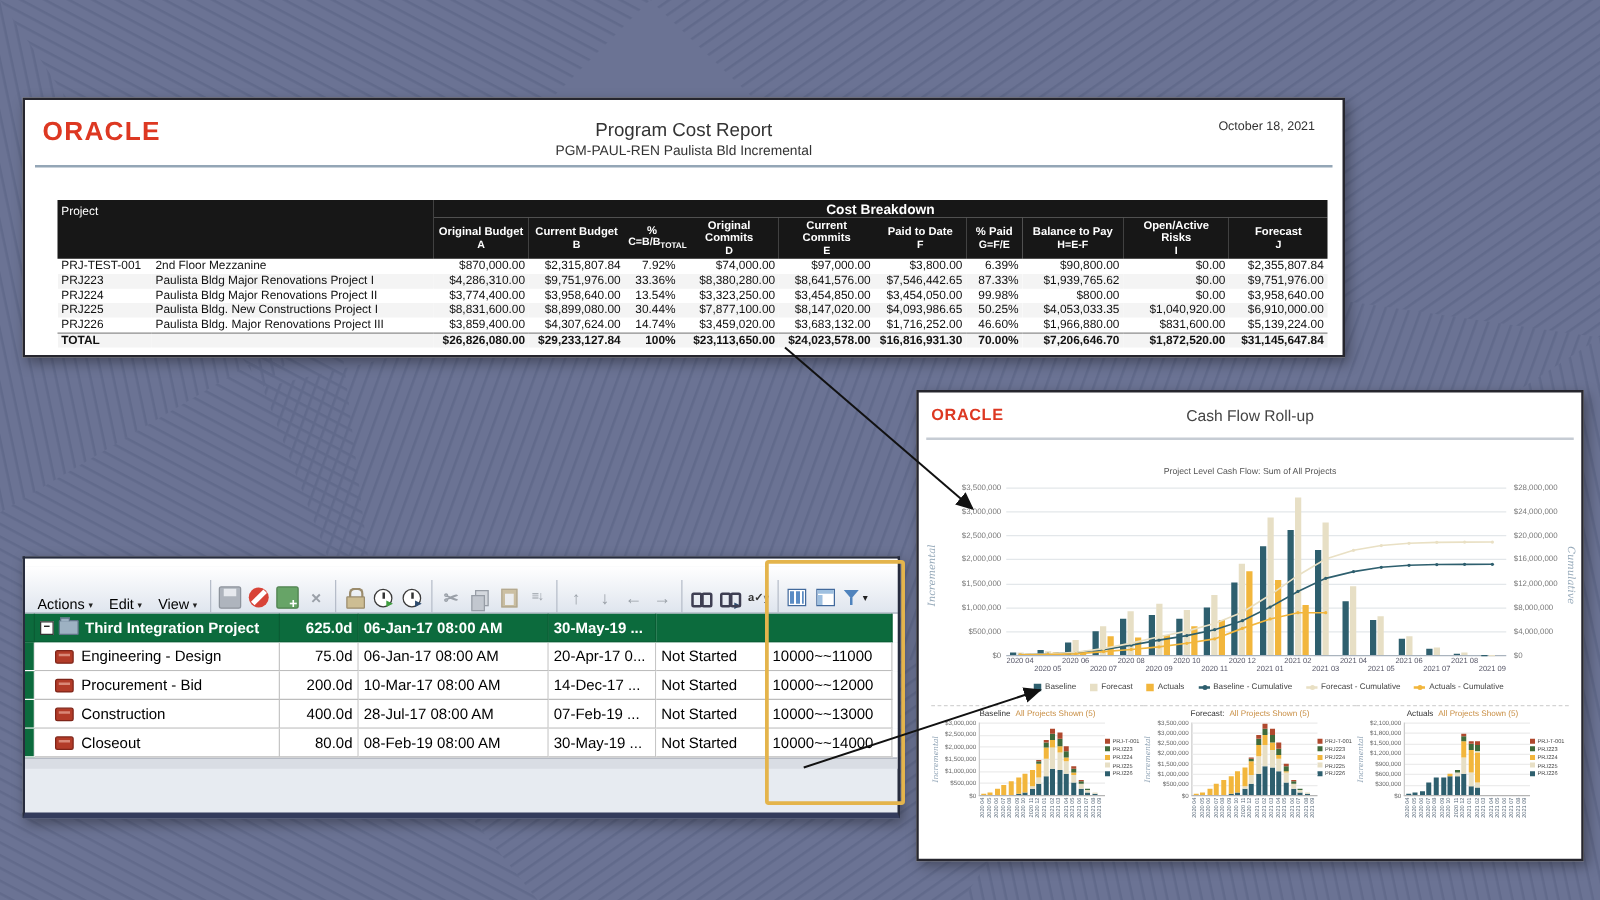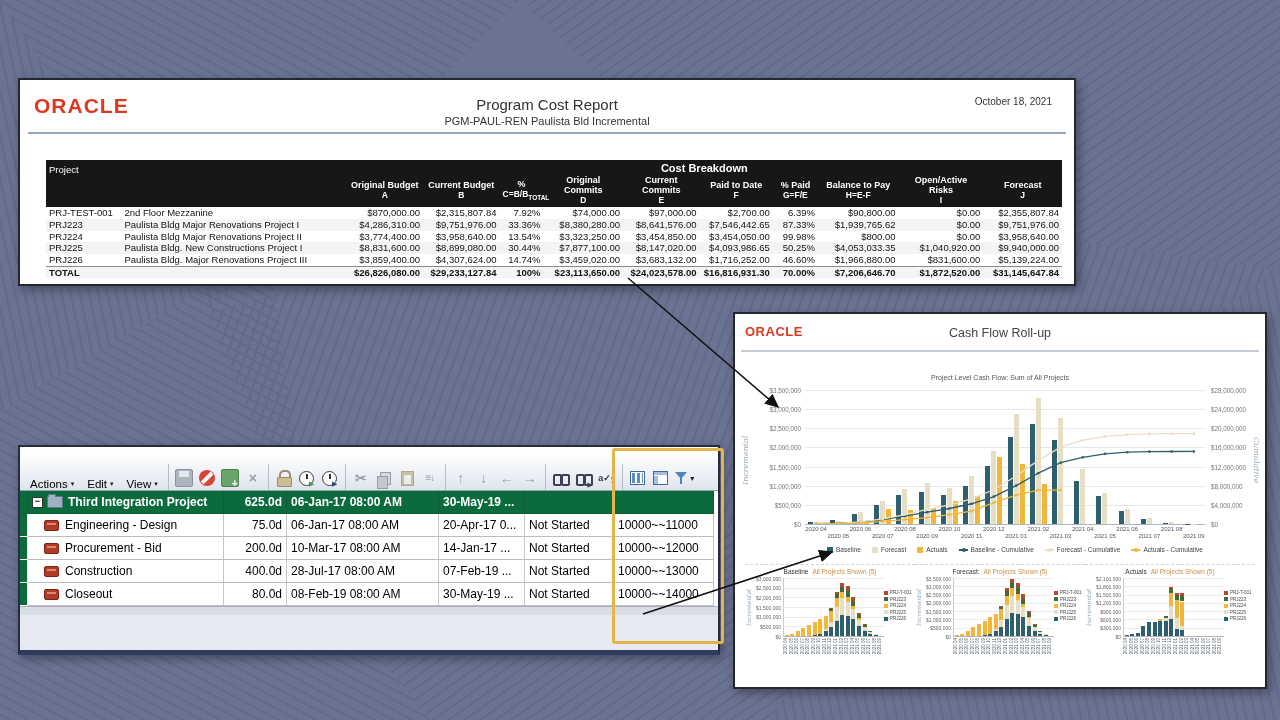--- a/index.html
+++ b/index.html
@@ -248,21 +248,21 @@
       </thead>
       <tbody>
         <tr>
           <td>PRJ-TEST-001</td>
           <td>2nd Floor Mezzanine</td>
           <td class="num">$870,000.00</td>
           <td class="num">$2,315,807.84</td>
           <td class="num">7.92%</td>
           <td class="num">$74,000.00</td>
           <td class="num">$97,000.00</td>
-          <td class="num">$2,700.00</td>
+          <td class="num">$3,800.00</td>
           <td class="num">6.39%</td>
           <td class="num">$90,800.00</td>
           <td class="num">$0.00</td>
           <td class="num">$2,355,807.84</td>
         </tr>
         <tr>
           <td>PRJ223</td>
           <td>Paulista Bldg Major Renovations Project I</td>
           <td class="num">$4,286,310.00</td>
           <td class="num">$9,751,976.00</td>
@@ -294,21 +294,21 @@
           <td>Paulista Bldg. New Constructions Project I</td>
           <td class="num">$8,831,600.00</td>
           <td class="num">$8,899,080.00</td>
           <td class="num">30.44%</td>
           <td class="num">$7,877,100.00</td>
           <td class="num">$8,147,020.00</td>
           <td class="num">$4,093,986.65</td>
           <td class="num">50.25%</td>
           <td class="num">$4,053,033.35</td>
           <td class="num">$1,040,920.00</td>
-          <td class="num">$9,940,000.00</td>
+          <td class="num">$6,910,000.00</td>
         </tr>
         <tr>
           <td>PRJ226</td>
           <td>Paulista Bldg. Major Renovations Project III</td>
           <td class="num">$3,859,400.00</td>
           <td class="num">$4,307,624.00</td>
           <td class="num">14.74%</td>
           <td class="num">$3,459,020.00</td>
           <td class="num">$3,683,132.00</td>
           <td class="num">$1,716,252.00</td>
@@ -454,21 +454,21 @@
         <div class="cell" style="width: 100px;">10000~~11000</div>
       </div>
       <div class="prow">
         <div class="cell ind" style="width: 8px;"></div>
         <div class="cell" style="width: 196px; padding-left: 16px;">
           <span class="acticon"></span>
           <span>Procurement - Bid</span>
         </div>
         <div class="cell right" style="width: 63px;">200.0d</div>
         <div class="cell" style="width: 152px;">10-Mar-17 08:00 AM</div>
-        <div class="cell" style="width: 86px;">14-Jan-17 ...</div>
+        <div class="cell" style="width: 86px;">14-Dec-17 ...</div>
         <div class="cell" style="width: 89px;">Not Started</div>
         <div class="cell" style="width: 100px;">10000~~12000</div>
       </div>
       <div class="prow">
         <div class="cell ind" style="width: 8px;"></div>
         <div class="cell" style="width: 196px; padding-left: 16px;">
           <span class="acticon"></span>
           <span>Construction</span>
         </div>
         <div class="cell right" style="width: 63px;">400.0d</div>

